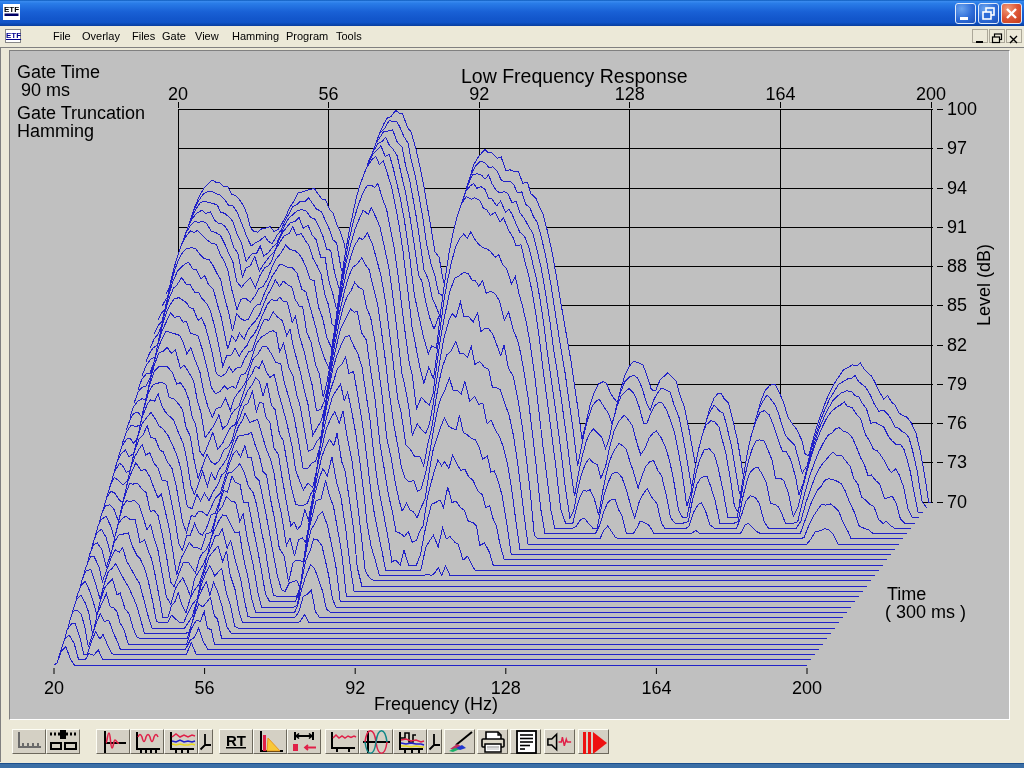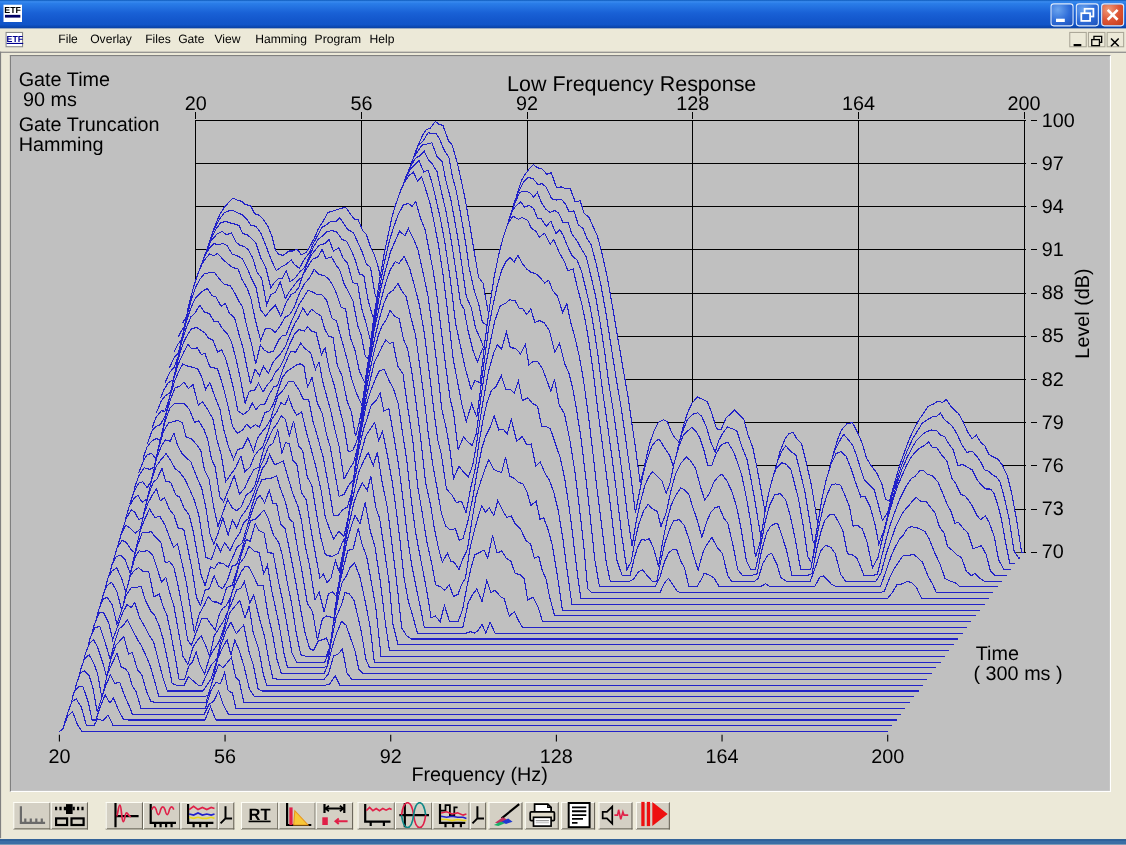--- a/index.html
+++ b/index.html
@@ -11,21 +11,21 @@
 .bclose { background:radial-gradient(circle at 30% 25%, #f09a78 0%, #dd5636 50%, #c23a18 100%); }
 .menubar { position:absolute; left:0; top:26px; width:1024px; height:20px; background:#ece9d8; }
 .menubar span { position:absolute; top:4px; font:11px "Liberation Sans", sans-serif; color:black;padding-left:28px; }
 .etfico { position:absolute; left:5px; top:3px; width:16px; height:14px; background:white; border:1px solid #888;
   font:bold 8px "Liberation Sans"; color:#000090; text-align:center; line-height:11px; text-decoration:underline; }
 .mdibtn { position:absolute; top:29px; width:16px; height:14px; background:#ece9d8; border:1px solid #aca899; text-align:center; }
 .plotpanel { position:absolute; left:9px; top:50px; width:1001px; height:670px; background:#c0c0c0;
   border-top:1px solid #808080; border-left:1px solid #808080; border-right:1px solid #fff; border-bottom:1px solid #fff; }
 .tbtn { position:absolute; top:729px; height:25px; background:#d4d0c4;
   border-top:1.5px solid #fdfdf5; border-left:1.5px solid #fdfdf5; border-right:1.5px solid #6c685c; border-bottom:1.5px solid #6c685c;
-  display:flex; align-items:flex-end; justify-content:center; }
+  display:flex; align-items:flex-start; justify-content:center; }
 .bluebottom { position:absolute; left:0; top:763px; width:1024px; height:5px; background:#3a6ea5; border-top:1px solid #1c4f8c; }
 </style></head>
 <body>
 <div class="titlebar">
  <svg class="titleicon" width="17" height="16">
       <rect x="0" y="0" width="17" height="16" fill="white"></rect>
       <text x="8.5" y="8" text-anchor="middle" font-family="Liberation Sans" font-size="8" font-weight="bold" fill="black">ETF</text>
       <rect x="1.5" y="9.5" width="14" height="2.5" fill="#000066"></rect>
     </svg>
  <div class="wbtn bmin" style="right:48px"><svg width="19" height="19">
@@ -43,21 +43,21 @@
 </div>
 <div class="menubar">
  <div class="etfico">ETF</div>
  <span style="left:25px">File</span>
  <span style="left:54px">Overlay</span>
  <span style="left:104px">Files</span>
  <span style="left:134px">Gate</span>
  <span style="left:167px">View</span>
  <span style="left:204px">Hamming</span>
  <span style="left:258px">Program</span>
- <span style="left:308px">Help</span>
+ <span style="left:308px">Tools</span>
 </div>
 <div class="mdibtn" style="right:36px"><svg width="10" height="9">
       <rect x="1" y="6" width="7" height="2" fill="black"></rect>
     </svg></div>
 <div class="mdibtn" style="right:19px"><svg width="12" height="11">
       <g fill="none" stroke="black" stroke-width="1.2">
         <rect x="3.5" y="1" width="7" height="5.5"></rect>
         <rect x="1.5" y="4" width="7" height="5.5" fill="#ece9d8"></rect>
       </g>
     </svg></div>

